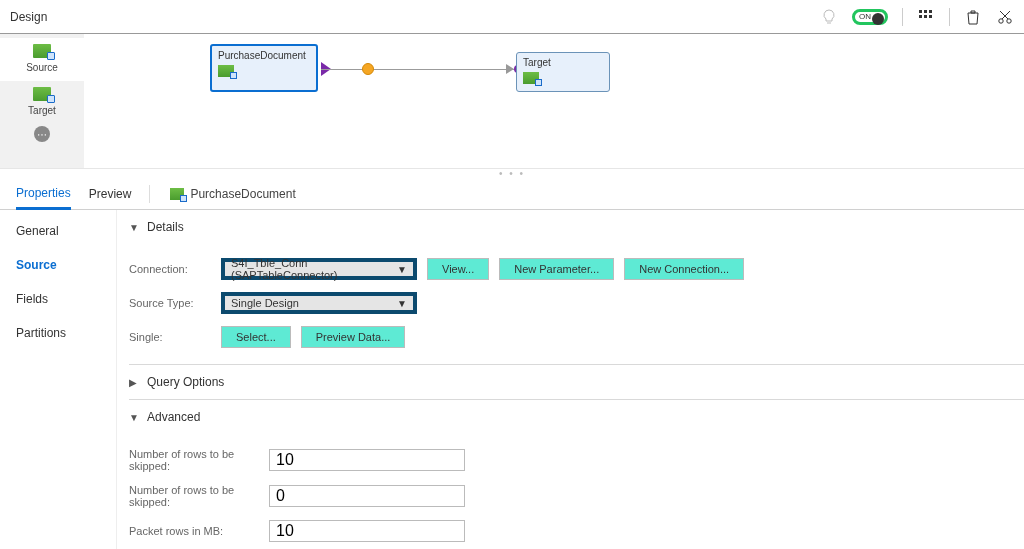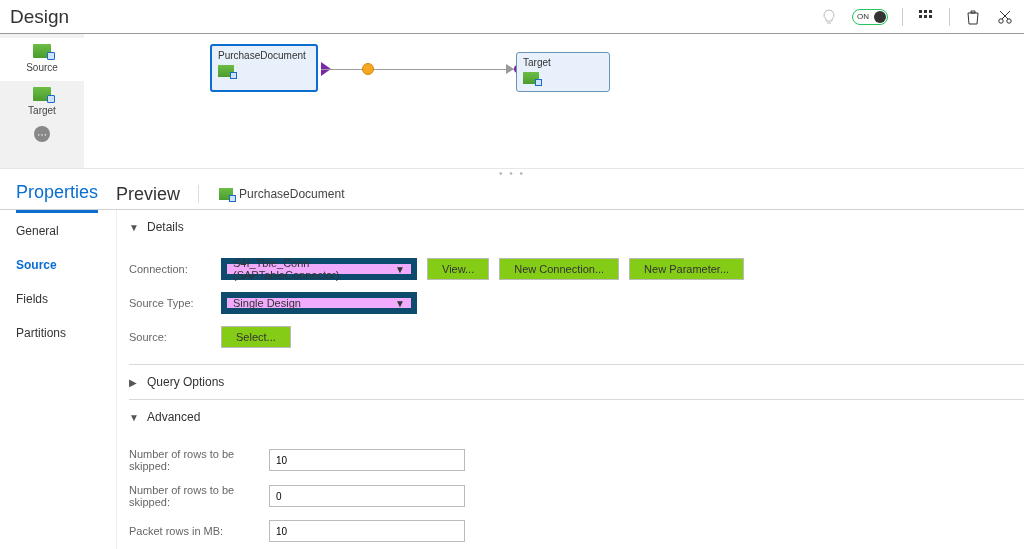--- a/index.html
+++ b/index.html
@@ -1,25 +1,25 @@
 <!DOCTYPE html>
 <html><head>
 <meta charset="utf-8">
 <style>
   * { box-sizing: border-box; margin: 0; padding: 0; font-family: Arial, sans-serif; }
   body { width: 1024px; height: 549px; background: #fff; font-size: 12px; color: #333; overflow: hidden; }
 
   
   .topbar { display: flex; align-items: center; height: 34px; border-bottom: 1px solid #999; padding: 0 10px; }
-  .topbar-title { font-size: 19px; color: #333; }
+  .topbar-title { font-size: 12px; color: #333; }
   .topbar-spacer { flex: 1; }
   .topbar-icons { display: flex; align-items: center; gap: 14px; }
   .tb-icon { width: 18px; height: 18px; display: flex; align-items: center; justify-content: center; color: #555; }
   .tb-divider { width: 1px; height: 18px; background: #ccc; }
-  .toggle { width: 36px; height: 16px; border: 1px solid #22c55e; border-radius: 8px; position: relative; font-size: 8px; display: flex; align-items: center; padding-left: 4px; }
+  .toggle { width: 36px; height: 16px; border: 3px solid #22c55e; border-radius: 8px; position: relative; font-size: 8px; display: flex; align-items: center; padding-left: 4px; }
   .toggle::after { content: ""; position: absolute; right: 1px; top: 1px; width: 12px; height: 12px; background: #333; border-radius: 6px; }
 
   
   .canvas-wrap { display: flex; height: 134px; }
   .palette { width: 84px; background: #f1f1f1; display: flex; flex-direction: column; align-items: stretch; padding-top: 4px; }
   .palette-item { display: flex; flex-direction: column; align-items: center; padding: 6px 0 8px; font-size: 10px; color: #444; }
   .palette-item.selected { background: #fff; }
   .palette-icon { width: 18px; height: 14px; background: linear-gradient(#6dbd45,#4a9c2e); border-radius: 1px; position: relative; margin-bottom: 4px; }
   .palette-icon::after { content: ""; position: absolute; right: -4px; bottom: -2px; width: 6px; height: 6px; border: 1px solid #1a6bc9; border-radius: 1px; background: #cfe4fb; }
   .palette-more { width: 16px; height: 16px; border-radius: 8px; background: #888; color: #fff; font-size: 10px; display:flex; align-items:center; justify-content:center; margin: 2px auto 0; }
@@ -35,46 +35,46 @@
   .wire { position: absolute; top: 35px; left: 237px; width: 196px; height: 1px; background: #9b9b9b; }
   .tri-out { position: absolute; top: 28px; left: 237px; width: 0; height: 0; border-left: 10px solid #7a2aa8; border-top: 7px solid transparent; border-bottom: 7px solid transparent; }
   .tri-in { position: absolute; top: 30px; left: 422px; width: 0; height: 0; border-left: 8px solid #999; border-top: 5px solid transparent; border-bottom: 5px solid transparent; }
   .dot-purple { position: absolute; top: 31px; left: 430px; width: 8px; height: 8px; background: #7a2aa8; border-radius: 4px; }
   .mid-badge { position: absolute; top: 29px; left: 278px; width: 12px; height: 12px; background: #f5a623; border-radius: 6px; border: 1px solid #d48806; }
 
   .canvas-handle { display:flex; justify-content:center; align-items:center; height: 10px; border-top: 1px solid #e6e6e6; color: #bbb; font-size: 10px; letter-spacing: 2px; }
 
   
   .tab-row { display: flex; align-items: center; height: 32px; border-bottom: 1px solid #d0d0d0; padding: 0 16px; gap: 18px; }
-  .tab { font-size: 18px; color: #333; padding: 8px 0 7px; }
+  .tab { font-size: 12px; color: #333; padding: 8px 0 7px; }
   .tab.active { color: #0a6ed1; border-bottom: 3px solid #0a6ed1; font-weight: 500; }
   .tab-sep { width: 1px; height: 18px; background: #ddd; margin: 0 2px 0 0; }
   .crumb { display: flex; align-items: center; gap: 6px; color: #444; }
   .crumb-icon { width: 14px; height: 12px; background: linear-gradient(#6dbd45,#4a9c2e); position: relative; }
   .crumb-icon::after { content:""; position:absolute; right:-3px; bottom:-2px; width:5px; height:5px; background:#cfe4fb; border:1px solid #1a6bc9; }
 
   
   .panel-body { display: flex; height: calc(549px - 34px - 134px - 10px - 32px); }
   .side-nav { width: 116px; padding: 14px 16px; display:flex; flex-direction:column; gap: 20px; font-size: 12px; }
   .side-nav .nav-item { color: #333; cursor: pointer; }
   .side-nav .nav-item.active { color: #0a6ed1; font-weight: 600; }
 
   .content { flex:1; padding: 0 0 10px 0; border-left: 1px solid #eee; overflow: hidden; }
   .section { border-bottom: 1px solid #d9d9d9; margin: 0 0 0 12px; padding: 10px 0; }
   .section-head { display:flex; align-items:center; gap:8px; font-size: 12px; color:#333; }
   .caret { font-size: 10px; color:#555; width:10px; }
   .field-row { display:flex; align-items:center; gap: 10px; padding: 6px 0; }
   .field-label { width: 82px; color:#666; font-size: 11px; }
   .field-label.wide { width: 130px; }
-  .select, .input { height: 22px; border: 6px solid #0c4a6e; background: #f0abfc; font-size: 11px; padding: 1px 6px; }
+  .select, .input { height: 22px; border: 4px solid #0c4a6e; background: #e5e5e5; font-size: 11px; padding: 1px 6px; }
   .select { width: 196px; display:flex; align-items:center; justify-content:space-between; }
   .select .chev { font-size: 10px; color:#333; }
   .input { width: 196px; }
-  .btn { height: 22px; padding: 0 14px; font-size: 11px; background: #84cc16; border: 1px solid #bbb; color:#333; display:flex; align-items:center; }
-  .adv-input { width: 196px; height: 22px; border:1px solid #bbb; padding: 0 6px; font-size:10px; }
+  .btn { height: 22px; padding: 0 14px; font-size: 11px; background: #5eead4; border: 1px solid #bbb; color:#333; display:flex; align-items:center; }
+  .adv-input { width: 196px; height: 22px; border:1px solid #bbb; padding: 0 6px; font-size:16px; }
 </style>
 </head>
 <body>
 
 <div class="topbar">
   <div class="topbar-title">Design</div>
   <div class="topbar-spacer"></div>
   <div class="topbar-icons">
     <span class="tb-icon">
       <svg width="14" height="16" viewBox="0 0 14 16">
@@ -171,33 +171,34 @@
         <span>Details</span>
       </div>
       <div style="height:18px"></div>
       <div class="field-row">
         <div class="field-label">Connection:</div>
         <div class="select">
           <span>S4I_Tble_Conn (SAPTableConnector)</span>
           <span class="chev">▼</span>
         </div>
         <button class="btn">View...</button>
+        <button class="btn">New Parameter...</button>
         <button class="btn">New Connection...</button>
-        <button class="btn">New Parameter...</button>
       </div>
       <div class="field-row">
         <div class="field-label">Source Type:</div>
         <div class="select">
           <span>Single Design</span>
           <span class="chev">▼</span>
         </div>
       </div>
       <div class="field-row">
-        <div class="field-label">Source:</div>
+        <div class="field-label">Single:</div>
         <button class="btn">Select...</button>
+        <button class="btn">Preview Data...</button>
       </div>
     </div>
 
     <div class="section">
       <div class="section-head">
         <span class="caret">▶</span>
         <span>Query Options</span>
       </div>
     </div>
 

